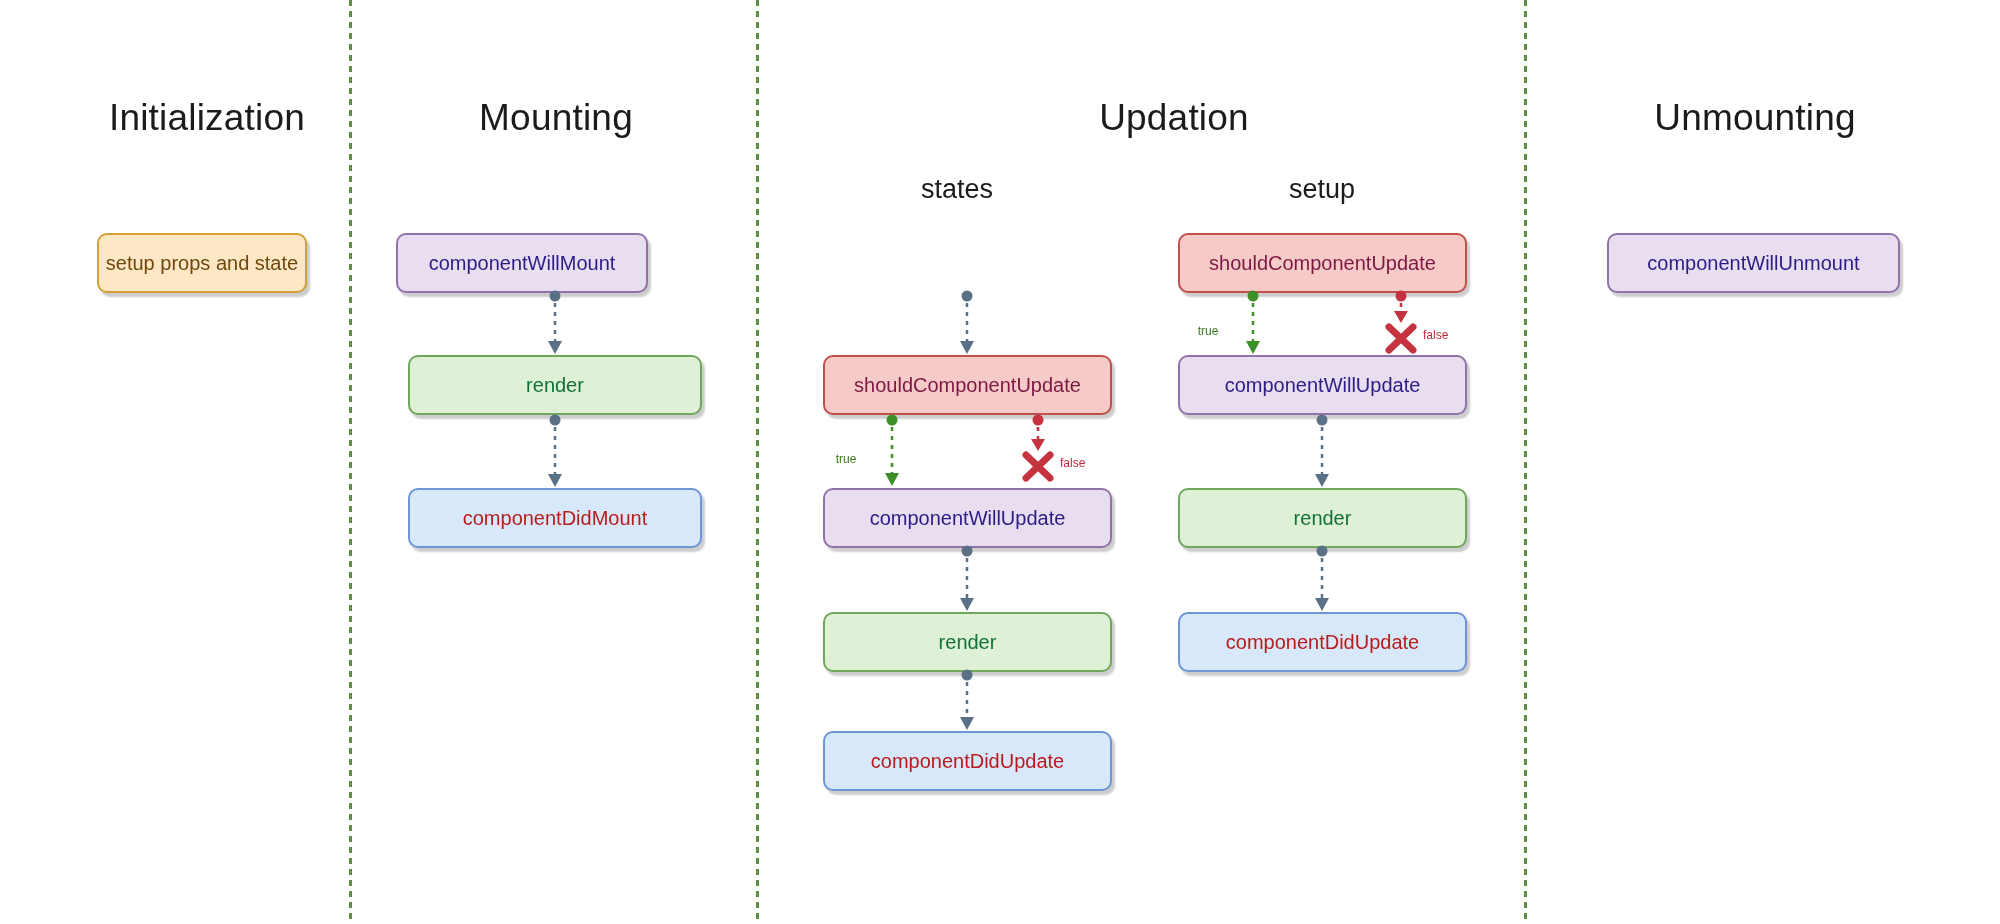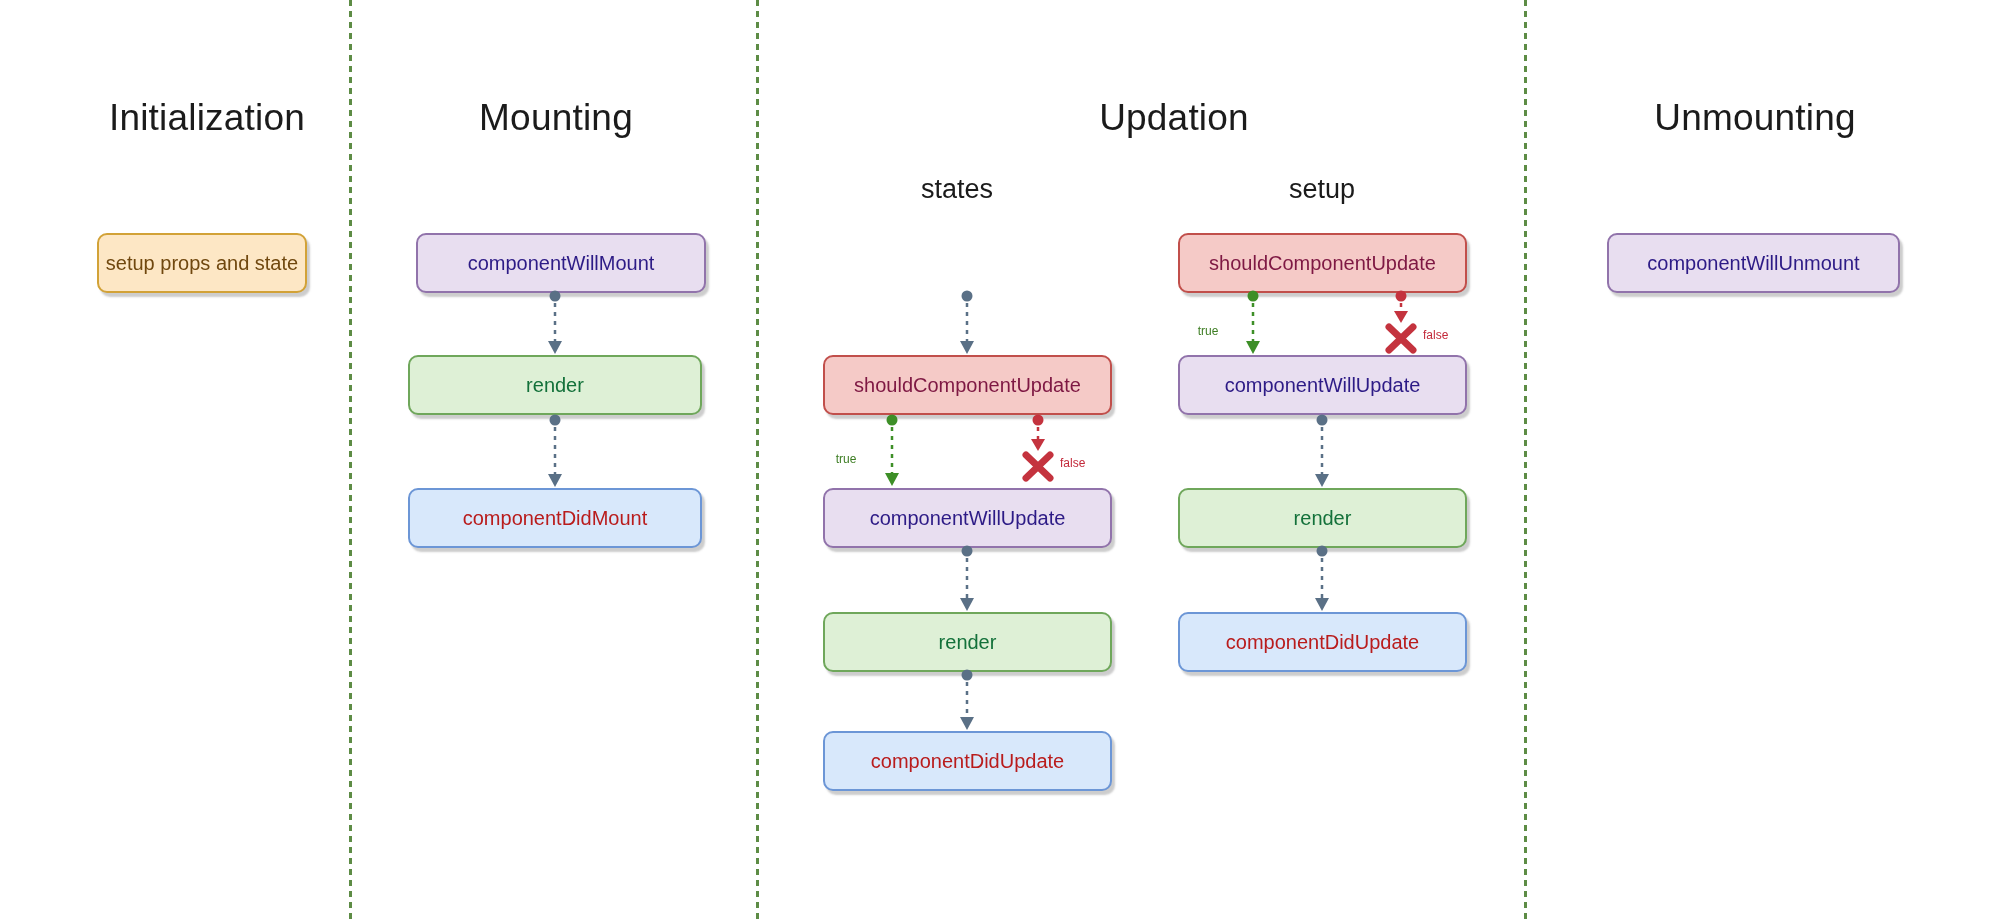--- a/index.html
+++ b/index.html
@@ -62,21 +62,21 @@
   <div class="section-title" style="left:406px;width:300px">Mounting</div>
   <div class="section-title" style="left:57px;width:300px">Initialization</div>
   <div class="section-title" style="left:1024px;width:300px">Updation</div>
   <div class="section-title" style="left:1605px;width:300px">Unmounting</div>
 
   <div class="sub-header" style="left:857px;width:200px">states</div>
   <div class="sub-header" style="left:1222px;width:200px">setup</div>
 
   <div class="node n-orange" style="left:97px;top:233px;width:210px">setup props and state</div>
 
-  <div class="node n-purple" style="left:416px;top:233px;width:290px">componentWillMount</div>
+  <div class="node n-purple" style="left:396px;top:233px;width:252px">componentWillMount</div>
   <div class="node n-green" style="left:408px;top:355px;width:294px">render</div>
   <div class="node n-blue" style="left:408px;top:488px;width:294px">componentDidMount</div>
 
   <div class="node n-red" style="left:823px;top:355px;width:289px">shouldComponentUpdate</div>
   <div class="node n-purple" style="left:823px;top:488px;width:289px">componentWillUpdate</div>
   <div class="node n-green" style="left:823px;top:612px;width:289px">render</div>
   <div class="node n-blue" style="left:823px;top:731px;width:289px">componentDidUpdate</div>
 
   <div class="node n-red" style="left:1178px;top:233px;width:289px">shouldComponentUpdate</div>
   <div class="node n-purple" style="left:1178px;top:355px;width:289px">componentWillUpdate</div>

